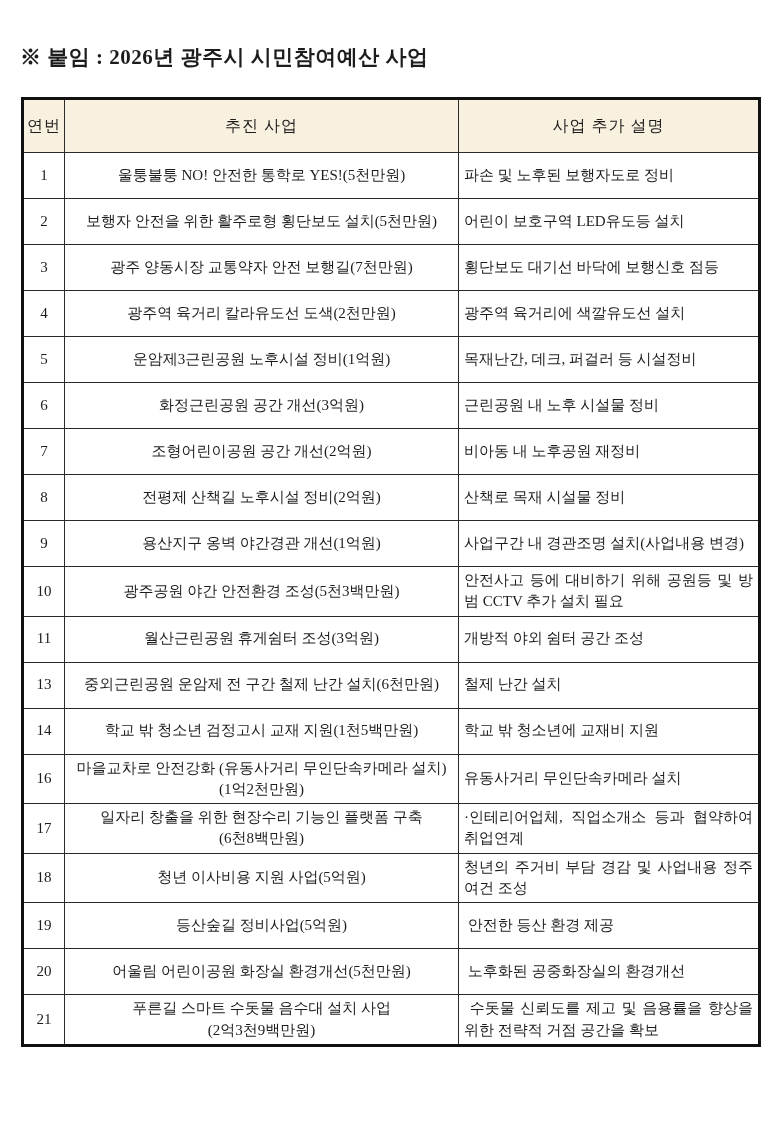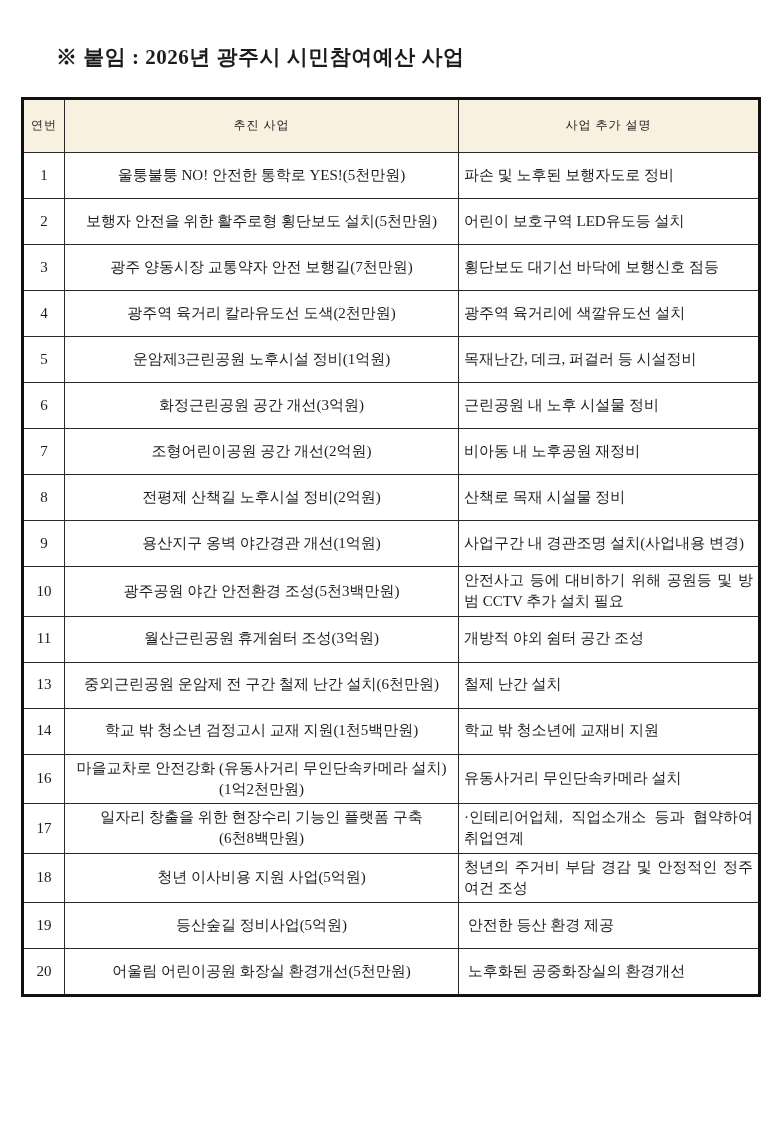--- a/index.html
+++ b/index.html
@@ -16,21 +16,20 @@
     overflow: hidden;
   }
   .page-title {
     position: absolute;
     left: 20px;
     top: 43px;
     font-size: 21px;
     font-weight: bold;
     letter-spacing: 0.5px;
     white-space: nowrap;
-    margin-left: 36px;
   }
   table.budget-table {
     position: absolute;
     left: 21px;
     top: 97px;
     width: 737px;
     border-collapse: collapse;
     table-layout: fixed;
     border: 3px solid #111111;
   }
@@ -38,21 +37,21 @@
   col.col-proj { width: 394px; }
   col.col-desc { width: 301px; }
   th, td {
     border: 1px solid #2a2a2a;
     vertical-align: middle;
     line-height: 1.42;
   }
   th {
     background: #f9f1e0;
     font-weight: normal;
-    font-size: 12px;
+    font-size: 16px;
     height: 50px;
     text-align: center;
     letter-spacing: 1px;
   }
   td {
     font-size: 15px;
     padding: 3px 5px;
     height: 39px; 
   }
   td.c-no {
@@ -181,29 +180,35 @@
   <tr>
     <td class="c-no">17</td>
     <td class="c-proj">일자리 창출을 위한 현장수리 기능인 플랫폼 구축
 (6천8백만원)</td>
     <td class="c-desc">·인테리어업체, 직업소개소 등과 협약하여 취업연계</td>
   </tr>
 
   <tr>
     <td class="c-no">18</td>
     <td class="c-proj">청년 이사비용 지원 사업(5억원)</td>
-    <td class="c-desc">청년의 주거비 부담 경감 및 안정적인 정주 여건 조성</td>
+    <td class="c-desc">청년의 주거비 부담 경감 및 사업내용 정주 여건 조성</td>
   </tr>
 
   <tr>
     <td class="c-no">19</td>
     <td class="c-proj">등산숲길 정비사업(5억원)</td>
     <td class="c-desc"> 안전한 등산 환경 제공</td>
   </tr>
 
   <tr>
     <td class="c-no">20</td>
     <td class="c-proj">어울림 어린이공원 화장실 환경개선(5천만원)</td>
     <td class="c-desc"> 노후화된 공중화장실의 환경개선</td>
   </tr>
 
+  <tr>
+    <td class="c-no">21</td>
+    <td class="c-proj">푸른길 스마트 수돗물 음수대 설치 사업
+(2억3천9백만원)</td>
+    <td class="c-desc"> 수돗물 신뢰도를 제고 및 음용률을 향상을 위한 전략적 거점 공간을 확보</td>
+  </tr>
 </tbody>
 </table>
 
 </body></html>

